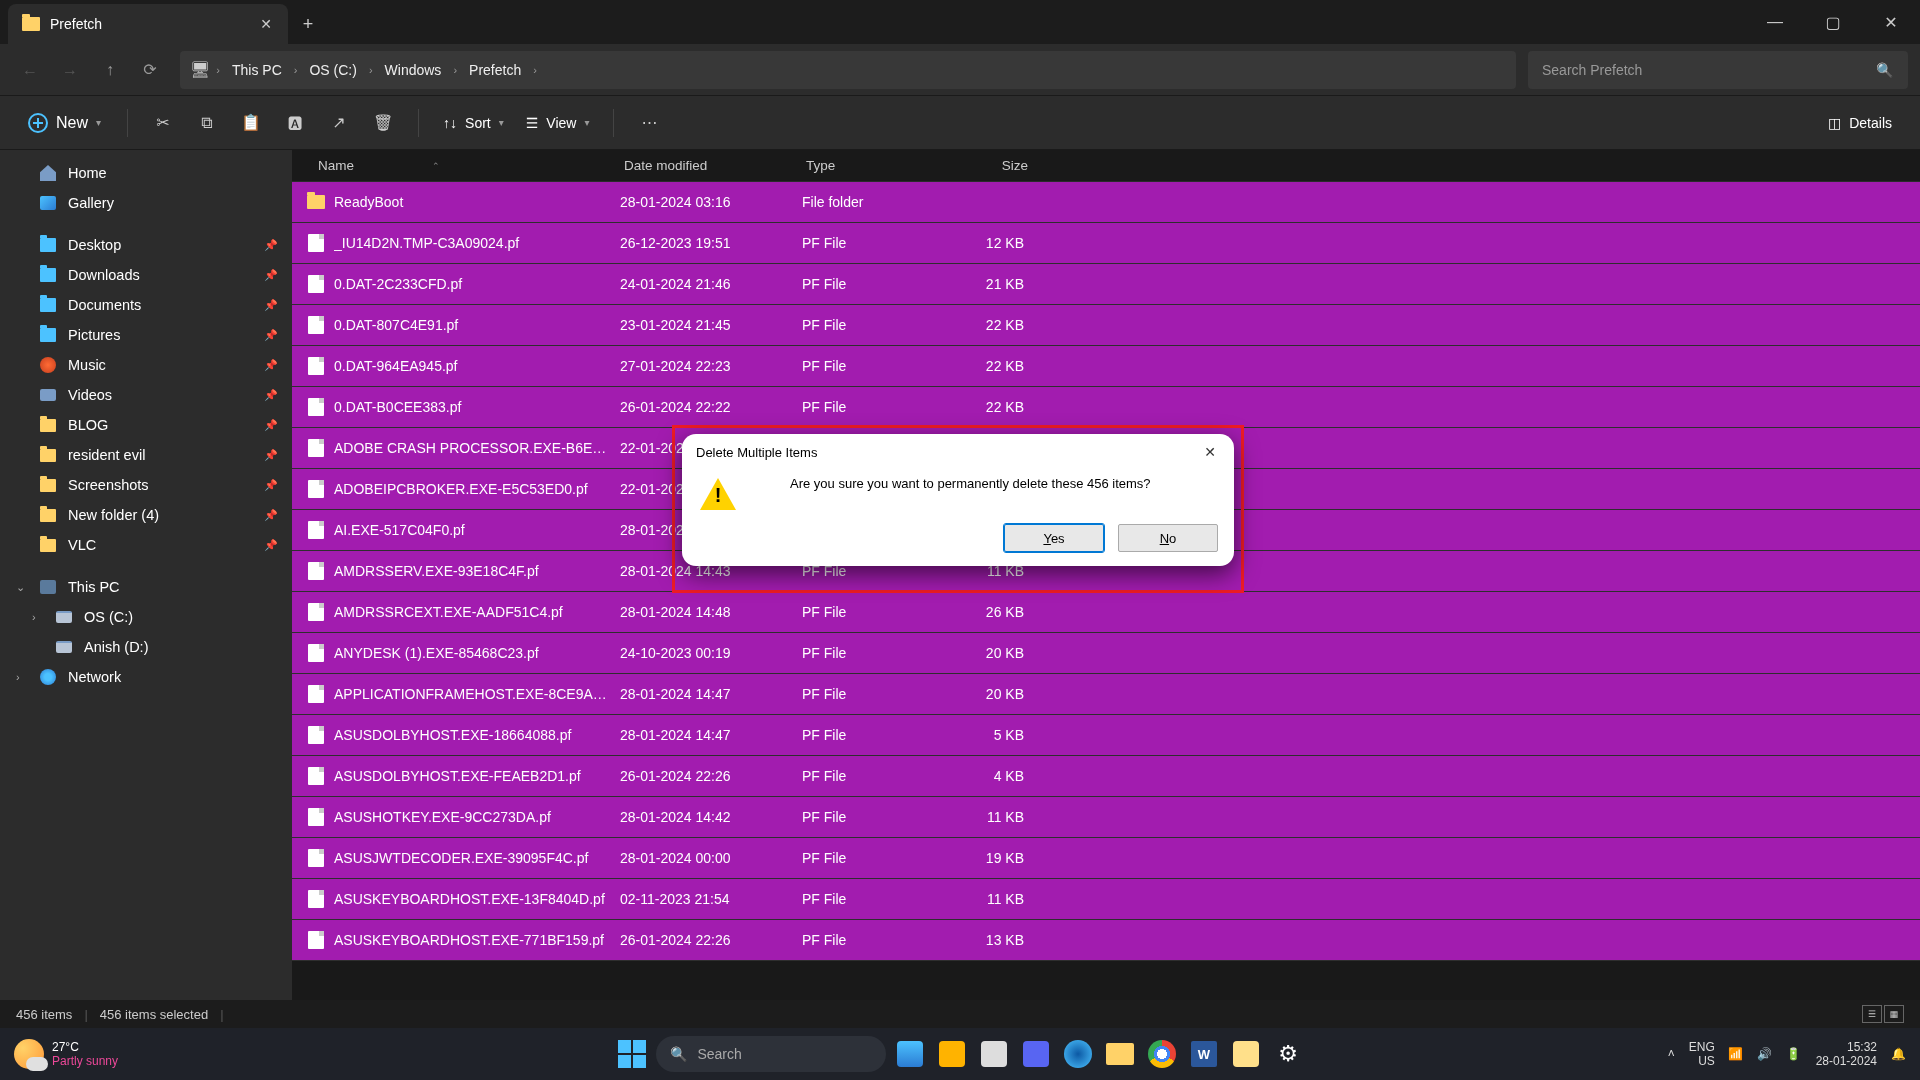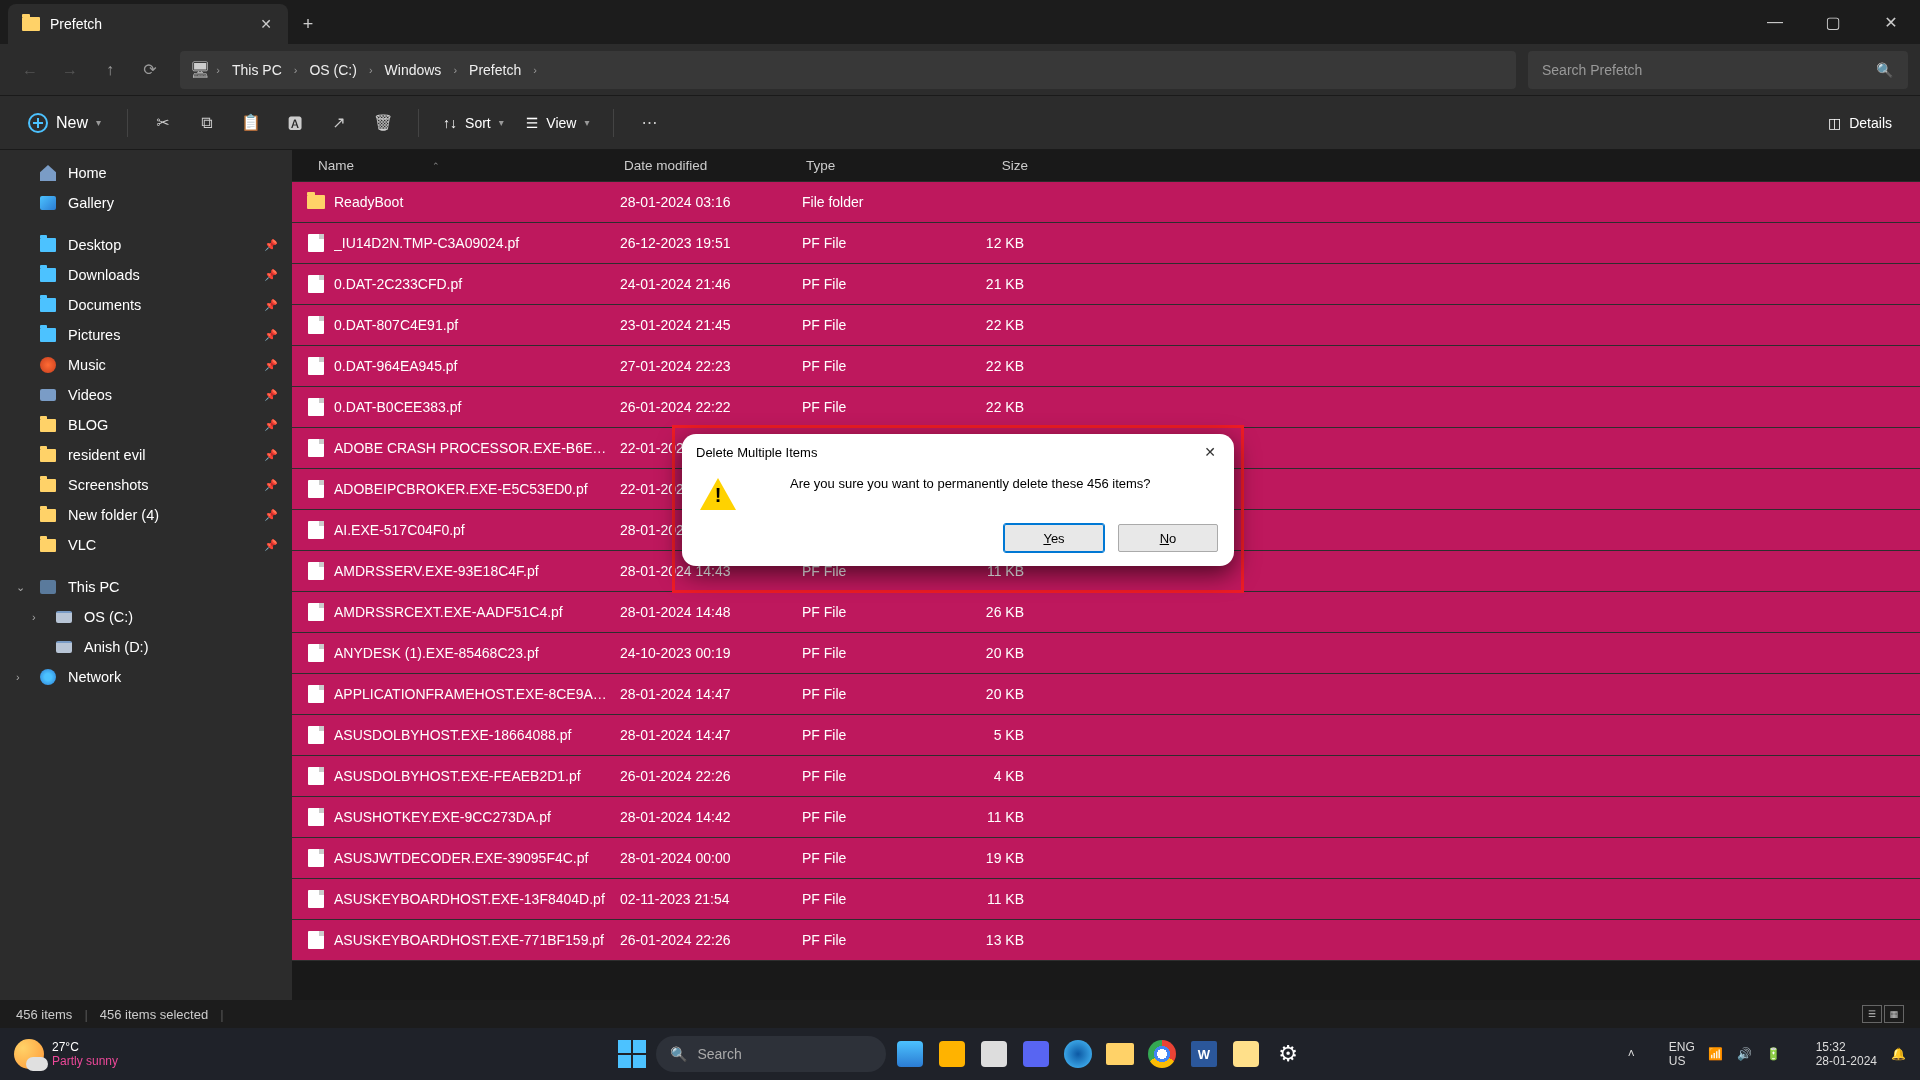--- a/index.html
+++ b/index.html
@@ -59,21 +59,21 @@
 .ic-drive{width:16px;height:12px;background:#b8c5d6;border-radius:2px;border-top:2px solid #7a9cc6;}
 .ic-net{width:16px;height:16px;background:radial-gradient(circle,#4cc2ff 30%,#2b7cd3);border-radius:50%;}
 
 .content { flex:1; overflow-y:scroll; background:#191919;}
 .headers { display:flex; background:#191919; padding:8px 0; border-bottom:1px solid #2a2a2a; font-size:13.5px; color:#ccc; position:sticky; top:0;}
 .col-name{width:322px; padding-left:26px; display:flex; align-items:center; gap:8px;}
 .col-date{width:182px; padding-left:10px;}
 .col-type{width:150px; padding-left:10px;}
 .col-size{width:96px; padding-right:14px; text-align:right;}
 .sort-arr{font-size:9px;color:#888;}
-.row { display:flex; align-items:center; height:41px; font-size:14px; background:#be185d; border-bottom:1px solid #2e2e2e;}
+.row { display:flex; align-items:center; height:41px; font-size:14px; background:#a21caf; border-bottom:1px solid #2e2e2e;}
 .row .ic-file{width:16px;height:18px;background:#fff;border-radius:1px;margin:0 10px 0 16px;flex-shrink:0;position:relative;}
 .row .ic-file::before{content:'';position:absolute;top:0;right:0;width:5px;height:5px;background:#ccc;}
 .row .ic-fold{width:18px;height:14px;background:#ffd268;border-radius:1px;margin:0 9px 0 15px;flex-shrink:0;position:relative;}
 .row .ic-fold::before{content:'';position:absolute;top:-3px;left:0;width:8px;height:3px;background:#ffd268;border-radius:1px 1px 0 0;}
 .row .fname{width:276px;overflow:hidden;text-overflow:ellipsis;white-space:nowrap;}
 .row .c-date{width:182px;padding-left:10px;}
 .row .c-type{width:150px;padding-left:10px;}
 .row .c-size{width:96px;padding-right:14px;text-align:right;}
 
 
@@ -110,21 +110,21 @@
 .task-ic{width:36px;height:36px;border-radius:4px;display:flex;align-items:center;justify-content:center;}
 .start{width:28px;height:28px;display:grid;grid-template-columns:1fr 1fr;gap:2px;}
 .start div{background:#4cc2ff;}
 .search-box{width:230px;height:36px;background:#2d3139;border-radius:18px;display:flex;align-items:center;gap:10px;padding:0 14px;color:#aaa;font-size:14px;}
 .app-chrome{background:radial-gradient(circle at center,#fff 25%,#4285f4 26% 40%,transparent 41%),conic-gradient(#ea4335 0 120deg,#fbbc05 120deg 240deg,#34a853 240deg);border-radius:50%;width:28px;height:28px;}
 .app-edge{background:radial-gradient(circle,#0c59a4,#4cc2ff);border-radius:50%;width:28px;height:28px;}
 .app-word{background:#2b579a;width:26px;height:26px;color:#fff;font-weight:bold;font-size:13px;display:flex;align-items:center;justify-content:center;border-radius:2px;}
 .app-folder{width:28px;height:22px;background:#ffd268;border-radius:2px;}
 .app-gen{width:26px;height:26px;border-radius:4px;}
 .tray{margin-left:auto;display:flex;align-items:center;gap:14px;font-size:12px;color:#ddd;}
-.tray-time{text-align:left;line-height:1.2;margin-left:20px;}
+.tray-time{text-align:right;line-height:1.2;}
 </style>
 </head>
 <body>
 
 <div class="titlebar">
   <div class="tab">
     <div class="folder-ic"></div>
     <span class="tab-title">Prefetch</span>
     <span class="tab-close">✕</span>
   </div>

